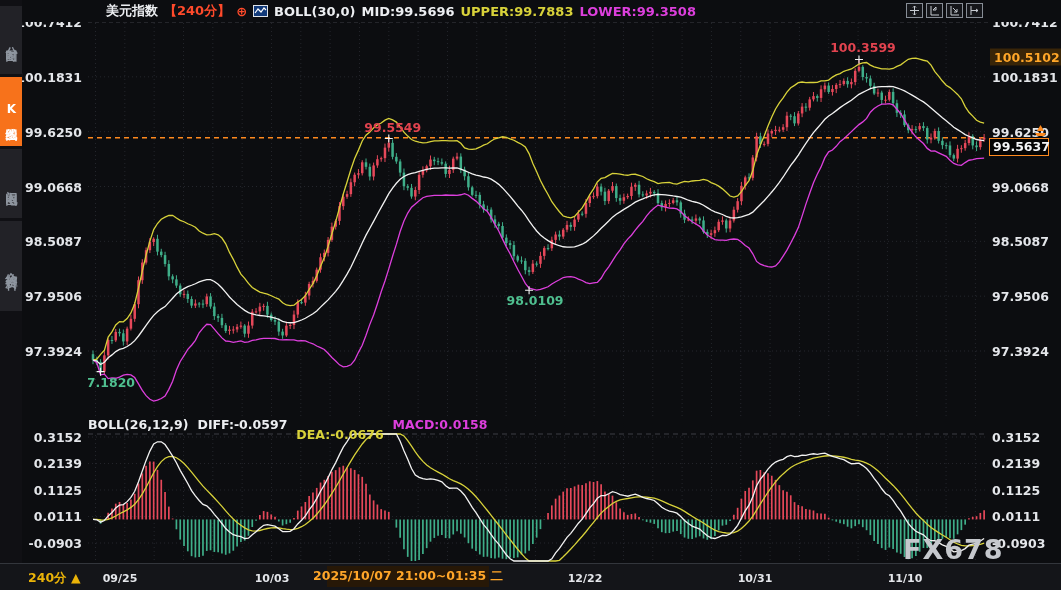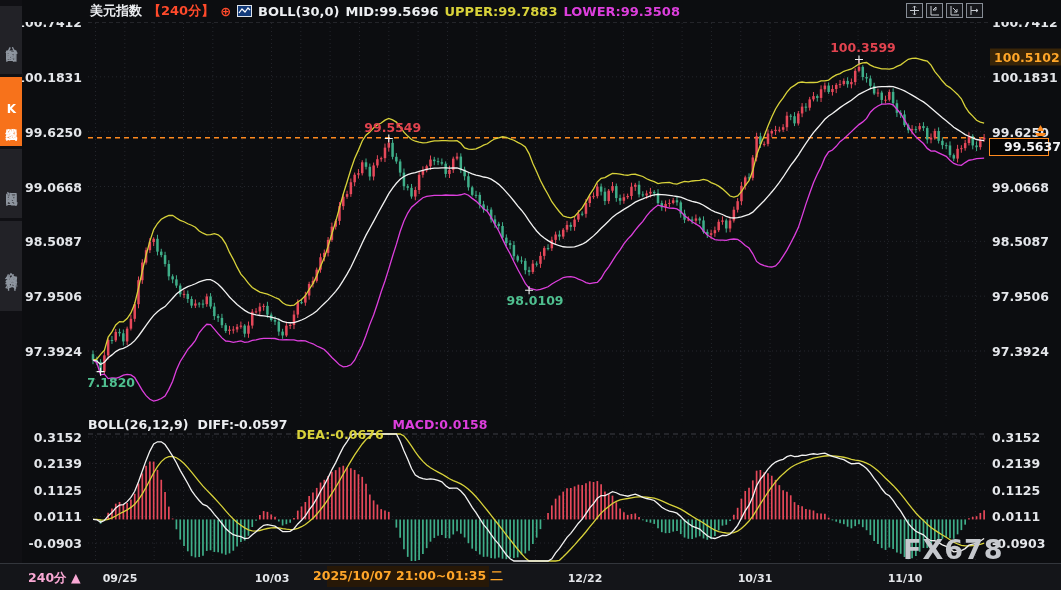--- a/index.html
+++ b/index.html
@@ -9,46 +9,46 @@
   .sidebar{position:absolute;left:0;top:0;width:22px;height:563px;background:#101014;z-index:30;}
   .stab{position:absolute;left:0;width:22px;background:#222227;color:#8f96a0;
         writing-mode:vertical-lr;text-orientation:upright;text-align:center;
         font-size:12px;font-weight:700;letter-spacing:2px;cursor:pointer;
         display:flex;align-items:center;justify-content:center;}
   .stab.active{background:#f7721b;color:#ffffff;}
   
   .topbar{position:absolute;left:22px;top:0;right:0;height:22px;background:#0c0d10;
           display:flex;align-items:center;font-size:13px;font-weight:700;z-index:20;}
   .topbar .axisspace{width:64px;text-align:right;}
-  .title-group{display:flex;align-items:center;gap:6px;margin-left:4px;white-space:nowrap;}
+  .title-group{display:flex;align-items:center;gap:6px;margin-left:20px;white-space:nowrap;}
   .circle-plus{color:#ff4a2b;font-size:13px;line-height:1;cursor:pointer;}
   .mini-chart-icon{display:inline-block;width:15px;height:12px;}
   .win-icons{position:absolute;right:78px;top:3px;display:flex;gap:3px;}
   .win-icon{width:17px;height:15px;border:1px solid #878d96;box-sizing:border-box;
             display:flex;align-items:center;justify-content:center;cursor:pointer;background:#15161a;}
   
   .plot{position:absolute;z-index:5;}
   .axis-label{position:absolute;font-size:12.5px;font-weight:700;color:#e4e6ea;transform:translateY(-50%);white-space:nowrap;}
   .left-col .axis-label{right:4px;}
   .right-col .axis-label{left:4px;}
   .left-col{position:absolute;left:22px;top:0;width:64px;height:563px;z-index:10;}
   .right-col{position:absolute;left:988px;top:0;right:0;height:563px;z-index:10;}
   .session-high{position:absolute;left:2px;transform:translateY(-50%);font-size:12.5px;font-weight:700;
                 color:#ffa629;background:#392508;padding:1px 4px;}
   .cur-price-box{position:absolute;left:1px;width:60px;height:18px;border:1px solid #ff8a1e;background:#050505;
                  color:#f4f5f7;font-size:12.5px;font-weight:700;display:flex;align-items:center;
-                 padding-left:14px;box-sizing:border-box;}
+                 padding-left:3px;box-sizing:border-box;}
   
   .macd-row{position:absolute;left:88px;top:416px;height:17px;display:flex;gap:9px;align-items:center;
             font-size:12.5px;font-weight:700;white-space:nowrap;z-index:12;}
   
   .bottombar{position:absolute;left:0;right:0;top:563px;height:27px;background:#141519;
              border-top:1px solid #33363c;z-index:25;}
   .bb-item{position:absolute;top:50%;transform:translate(-50%,-50%);font-size:11px;font-weight:700;color:#e4e6ea;white-space:nowrap;}
-  .bb-period{position:absolute;left:28px;top:50%;transform:translateY(-50%);color:#f9a8d4;
+  .bb-period{position:absolute;left:28px;top:50%;transform:translateY(-50%);color:#eab308;
              font-size:12.5px;font-weight:700;cursor:pointer;white-space:nowrap;}
   .bb-highlight{position:absolute;left:327px;top:2px;width:162px;height:21px;background:#271807;
                 color:#ffa629;font-size:12.5px;font-weight:700;display:flex;align-items:center;
                 justify-content:center;white-space:nowrap;}
   .watermark{position:absolute;left:903px;top:534px;font-size:27px;font-weight:700;color:#c5c8cd;
              letter-spacing:1px;z-index:15;}
 </style>
 </head>
 <body>
 

